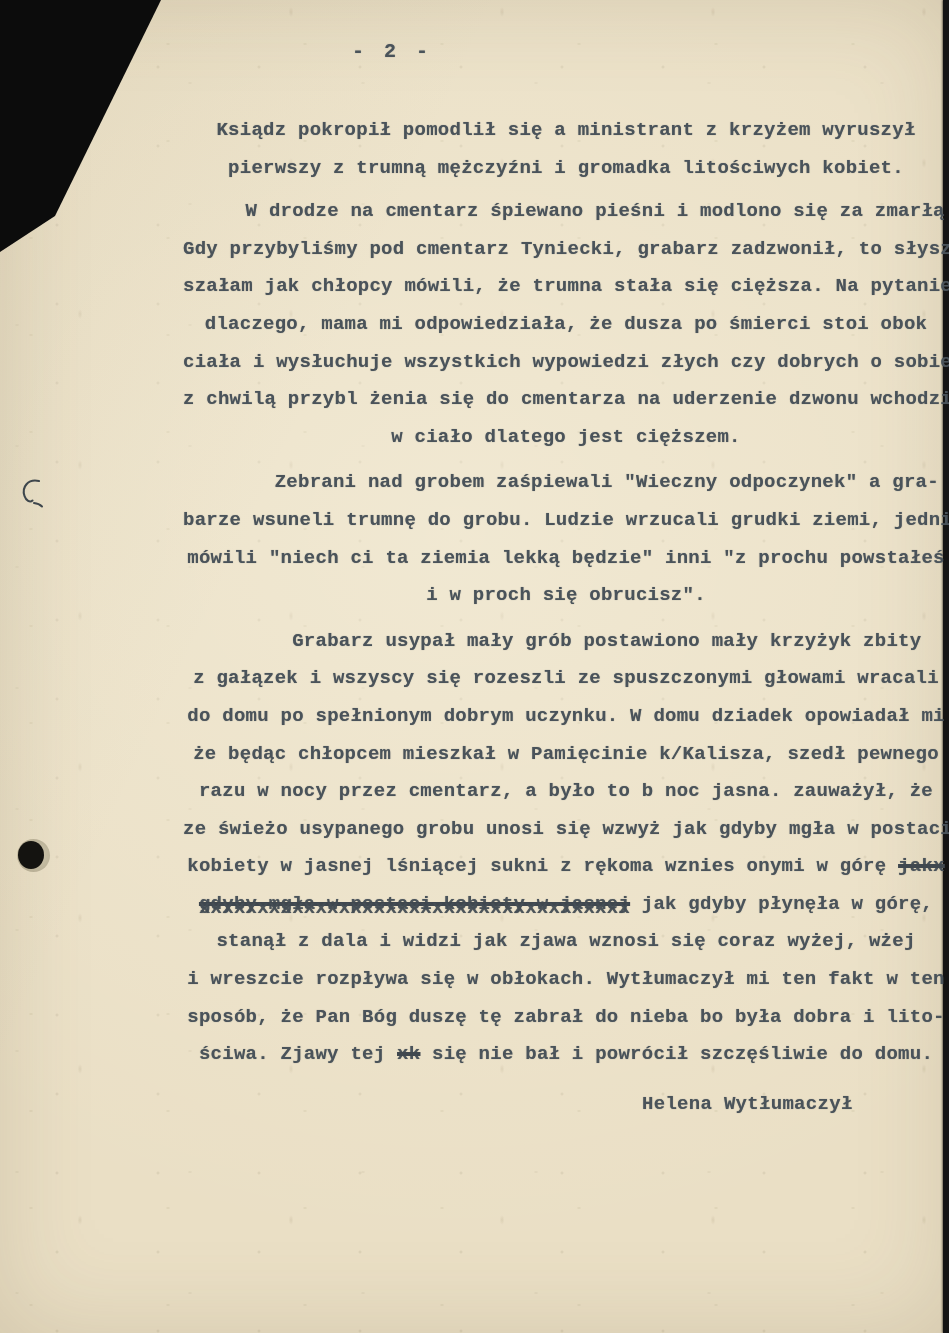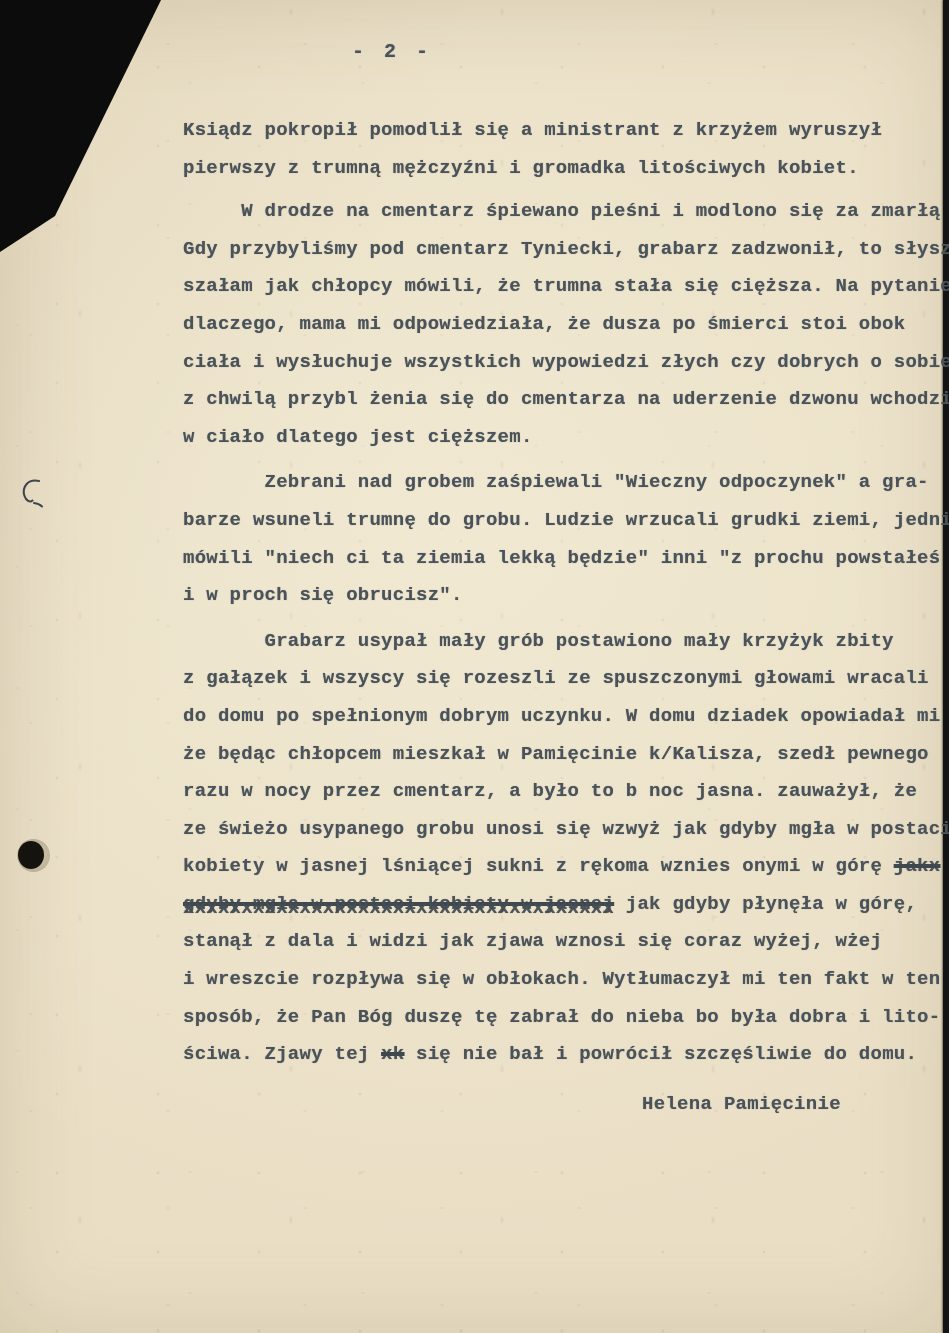--- a/index.html
+++ b/index.html
@@ -37,20 +37,21 @@
     font-weight:700;
   }
   .page-number{
     position:absolute;left:352px;top:40px;
     font-size:20px;letter-spacing:4px;
   }
   .text-block{
     position:absolute;left:183px;top:112px;width:766px;
     font-size:19px;line-height:37.6px;letter-spacing:.25px;
     white-space:pre;
+    text-align:center;
   }
   .line{height:37.6px;position:relative;}
   .struck-wrap{position:relative;display:inline-block;}
   .struck{
     text-decoration:line-through;
     text-decoration-thickness:3.5px;
     text-decoration-color:#40484f;
   }
   .xoverlay{
     position:absolute;left:0;top:4px;
@@ -76,21 +77,21 @@
 
 <div class="paper"></div>
 
 <div class="corner-black"></div>
 <div class="edge-right-black"></div>
 
 <div class="page-number ink">- 2 -</div>
 
 <div class="text-block ink"><div class="line"><span class="line-pre">Ksiądz pokropił pomodlił się a ministrant z krzyżem wyruszył</span></div><div class="line"><span class="line-pre">pierwszy z trumną mężczyźni i gromadka litościwych kobiet.</span></div><div class="line" style="margin-top: 6px;"><span class="line-pre">     W drodze na cmentarz śpiewano pieśni i modlono się za zmarłą</span></div><div class="line"><span class="line-pre">Gdy przybyliśmy pod cmentarz Tyniecki, grabarz zadzwonił, to słysz</span></div><div class="line"><span class="line-pre">szałam jak chłopcy mówili, że trumna stała się cięższa. Na pytanie</span></div><div class="line"><span class="line-pre">dlaczego, mama mi odpowiedziała, że dusza po śmierci stoi obok</span></div><div class="line"><span class="line-pre">ciała i wysłuchuje wszystkich wypowiedzi złych czy dobrych o sobie</span></div><div class="line"><span class="line-pre">z chwilą przybl żenia się do cmentarza na uderzenie dzwonu wchodzi</span></div><div class="line"><span class="line-pre">w ciało dlatego jest cięższem.</span></div><div class="line" style="margin-top: 8px;"><span class="line-pre">       Zebrani nad grobem zaśpiewali "Wieczny odpoczynek" a gra-</span></div><div class="line"><span class="line-pre">barze wsuneli trumnę do grobu. Ludzie wrzucali grudki ziemi, jedni</span></div><div class="line"><span class="line-pre">mówili "niech ci ta ziemia lekką będzie" inni "z prochu powstałeś</span></div><div class="line"><span class="line-pre">i w proch się obrucisz".</span></div><div class="line" style="margin-top: 8px;"><span class="line-pre">       Grabarz usypał mały grób postawiono mały krzyżyk zbity</span></div><div class="line"><span class="line-pre">z gałązek i wszyscy się rozeszli ze spuszczonymi głowami wracali</span></div><div class="line"><span class="line-pre">do domu po spełnionym dobrym uczynku. W domu dziadek opowiadał mi</span></div><div class="line"><span class="line-pre">że będąc chłopcem mieszkał w Pamięcinie k/Kalisza, szedł pewnego</span></div><div class="line"><span class="line-pre">razu w nocy przez cmentarz, a było to b noc jasna. zauważył, że</span></div><div class="line"><span class="line-pre">ze świeżo usypanego grobu unosi się wzwyż jak gdyby mgła w postaci</span></div><div class="line"><span class="line-pre">kobiety w jasnej lśniącej sukni z rękoma wznies onymi w górę </span><span class="struck-wrap"><span class="struck">jakx</span></span></div><div class="line"><span class="struck-wrap"><span class="struck">gdyby mgła w postaci kobiety w jasnej</span><span class="xoverlay">xxxxxxxxxxxxxxxxxxxxxxxxxxxxxxxxxxxxx</span></span><span class="line-post"> jak gdyby płynęła w górę,</span></div><div class="line"><span class="line-pre">stanął z dala i widzi jak zjawa wznosi się coraz wyżej, wżej</span></div><div class="line"><span class="line-pre">i wreszcie rozpływa się w obłokach. Wytłumaczył mi ten fakt w ten</span></div><div class="line"><span class="line-pre">sposób, że Pan Bóg duszę tę zabrał do nieba bo była dobra i lito-</span></div><div class="line"><span class="line-pre">ściwa. Zjawy tej </span><span class="struck-wrap"><span class="struck">xk</span></span><span class="line-post"> się nie bał i powrócił szczęśliwie do domu.</span></div></div>
 
-<div class="signature ink">Helena Pamięcinie</div>
+<div class="signature ink">Helena Wytłumaczył</div>
 
 <div class="punch-hole">
   <div class="hole-dark"></div>
 </div>
 
 <svg class="pen-mark" viewBox="0 0 36 38">
   <path d="M 21 3 C 10 0.5, 3.5 9, 6.5 18 C 8 22.5, 12 25, 14.5 22.5" fill="none" stroke="#3e464c" stroke-width="2.1" stroke-linecap="round"></path>
   <path d="M 16 25 q 5 0.5 8 3.5" fill="none" stroke="#3e464c" stroke-width="2" stroke-linecap="round"></path>
 </svg>
 

